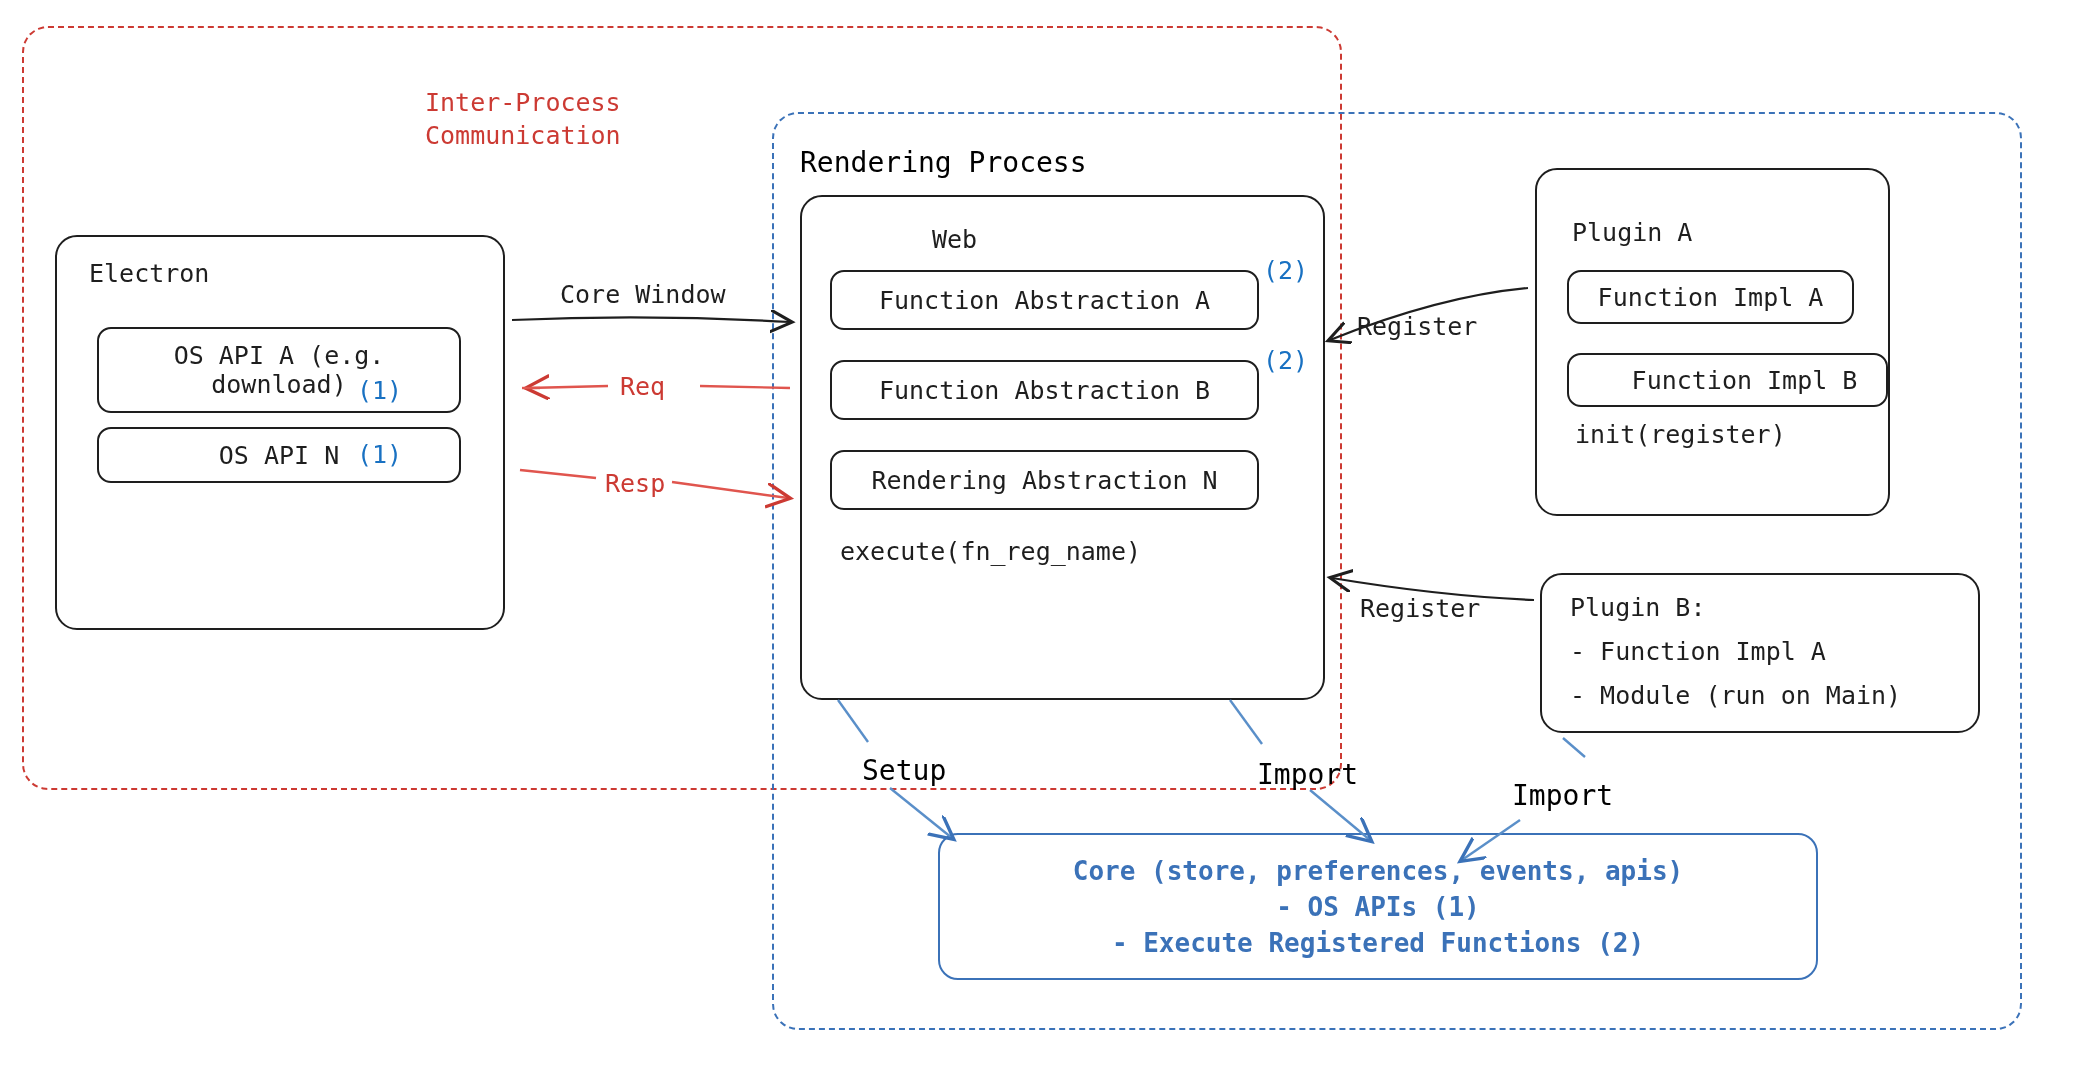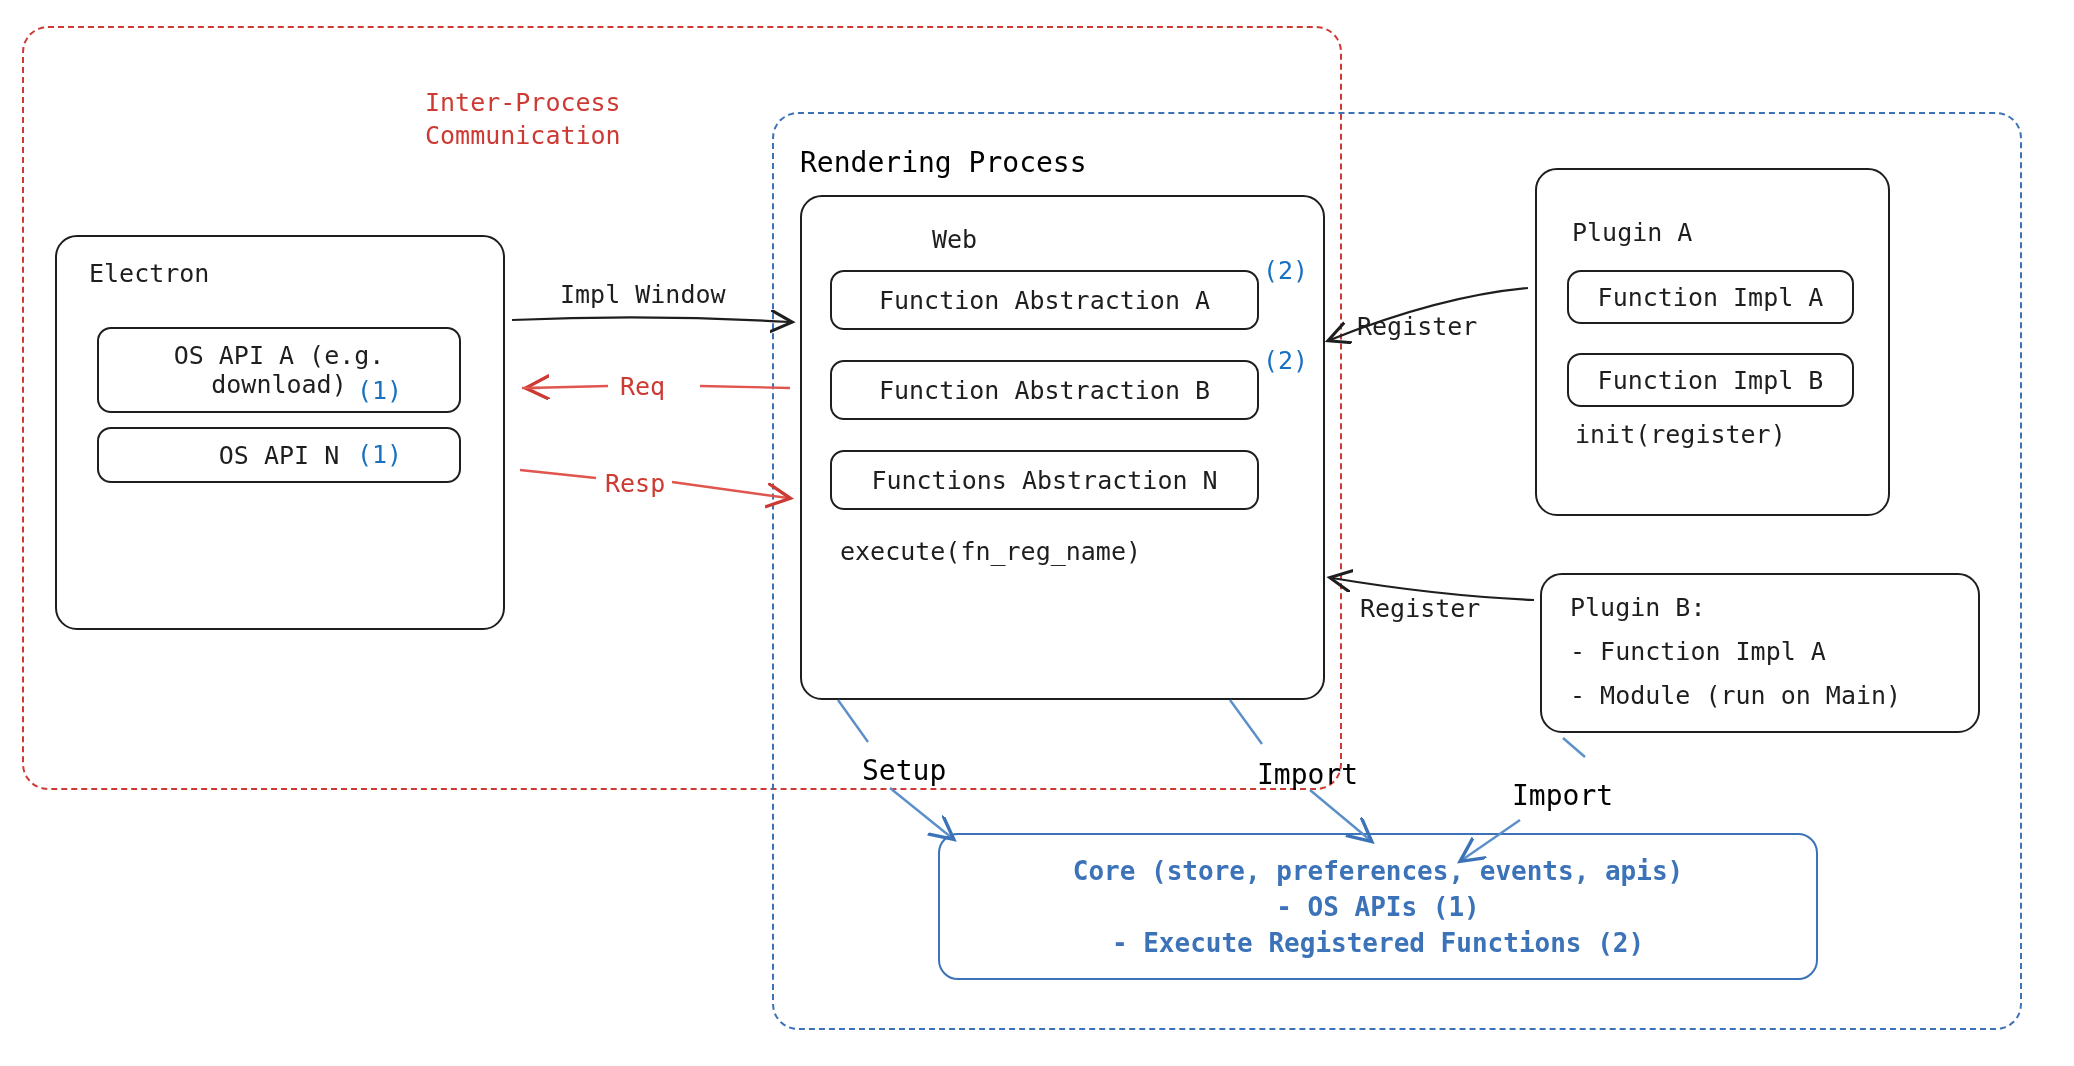--- a/index.html
+++ b/index.html
@@ -144,56 +144,56 @@
 
     <div class="rbox-inner" style="position:absolute; left:28px; top:73px; width:425px; height:56px;">
       <div class="inner-text">Function Abstraction A</div>
     </div>
 
     <div class="rbox-inner" style="position:absolute; left:28px; top:163px; width:425px; height:56px;">
       <div class="inner-text">Function Abstraction B</div>
     </div>
 
     <div class="rbox-inner" style="position:absolute; left:28px; top:253px; width:425px; height:56px;">
-      <div class="inner-text">Functions Abstraction N</div>
+      <div class="inner-text">Rendering Abstraction N</div>
     </div>
 
     <div class="box-title" style="left:38px; top:340px;">execute(fn_reg_name)</div>
   </div>
 
   <div class="paren" style="left:1263px; top:256px;">(2)</div>
   <div class="paren" style="left:1263px; top:346px;">(2)</div>
 
   <div class="node rbox" style="left:1535px; top:168px; width:355px; height:348px;">
     <div class="box-title" style="left:35px; top:48px;">Plugin A</div>
 
     <div class="rbox-inner" style="position:absolute; left:30px; top:100px; width:283px; height:50px;">
       <div class="inner-text">Function Impl A</div>
     </div>
 
-    <div class="rbox-inner" style="position:absolute; left:30px; top:183px; width:283px; height:50px;">
+    <div class="rbox-inner" style="position:absolute; left:30px; top:183px; width:283px; height:50px;padding-left:34px;">
       <div class="inner-text">Function Impl B</div>
     </div>
 
     <div class="box-title" style="left:38px; top:250px;">init(register)</div>
   </div>
 
   <div class="node rbox" style="left:1540px; top:573px; width:440px; height:160px;">
     <div class="box-title" style="left:28px; top:18px;">Plugin B:</div>
     <div class="box-title" style="left:28px; top:62px;text-align:right;">- Function Impl A</div>
     <div class="box-title" style="left:28px; top:106px;">- Module (run on Main)</div>
   </div>
 
   <div class="node rbox-core" style="left:938px; top:833px; width:880px; height:147px; position:absolute;">
     <div class="core-text" style="top:18px;">Core (store, preferences, events, apis)</div>
     <div class="core-text" style="top:54px;">- OS APIs (1)</div>
     <div class="core-text" style="top:90px;">- Execute Registered Functions (2)</div>
   </div>
 
-  <div class="lbl lbl-dark" style="left:560px; top:278px;">Impl Window</div>
+  <div class="lbl lbl-dark" style="left:560px; top:278px;">Core Window</div>
 
   <div class="lbl lbl-red" style="left:620px; top:370px;">Req</div>
 
   <div class="lbl lbl-red" style="left:605px; top:467px;">Resp</div>
 
   <div class="lbl lbl-dark" style="left:1357px; top:310px;">Register</div>
 
   <div class="lbl lbl-dark" style="left:1360px; top:592px;">Register</div>
 
   <div class="lbl lbl-blue" style="left:862px; top:753px;">Setup</div>

